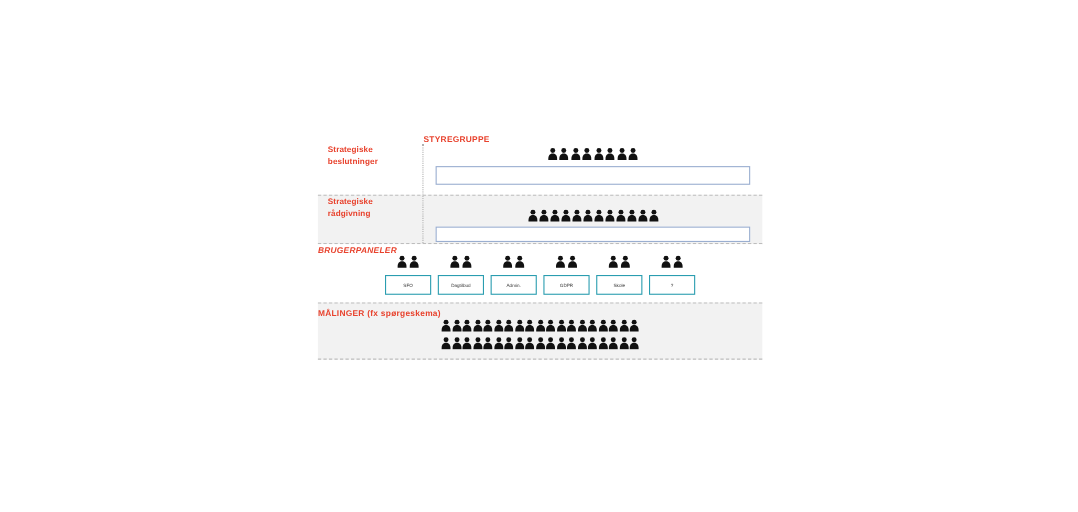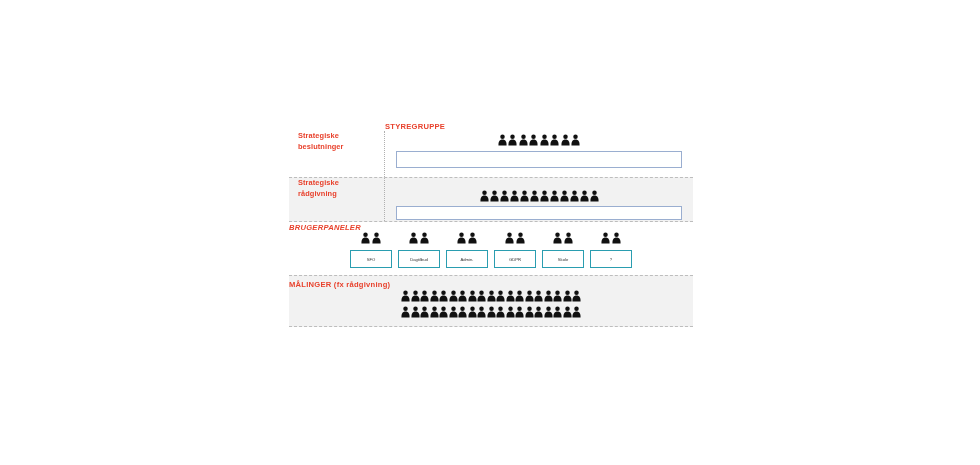--- a/index.html
+++ b/index.html
@@ -392,21 +392,21 @@
           </div>
           <div class="panel-box">
             <span>?</span>
           </div>
         </div>
     </div>
   </div>
 
   <div class="band shaded" style="top:275px; height:52px;">
     <div class="content-col">
-      <div class="group-title" style="top:4px;">MÅLINGER (fx rådgivning)</div>
+      <div class="group-title" style="top:4px;">MÅLINGER (fx spørgeskema)</div>
       <div class="people-row" id="people-malinger-1" style="top: 14px; gap: 0.5px;">
           <span class="person">
             <svg width="9" height="12" viewBox="0 0 20 26">
               <circle cx="10" cy="6" r="5" fill="#111111"></circle>
               <path d="M10 12 C3.5 12 1 17 1 23 L1 25 L19 25 L19 23 C19 17 16.5 12 10 12 Z" fill="#111111"></path>
             </svg>
           </span>
           <span class="person">
             <svg width="9" height="12" viewBox="0 0 20 26">
               <circle cx="10" cy="6" r="5" fill="#111111"></circle>

